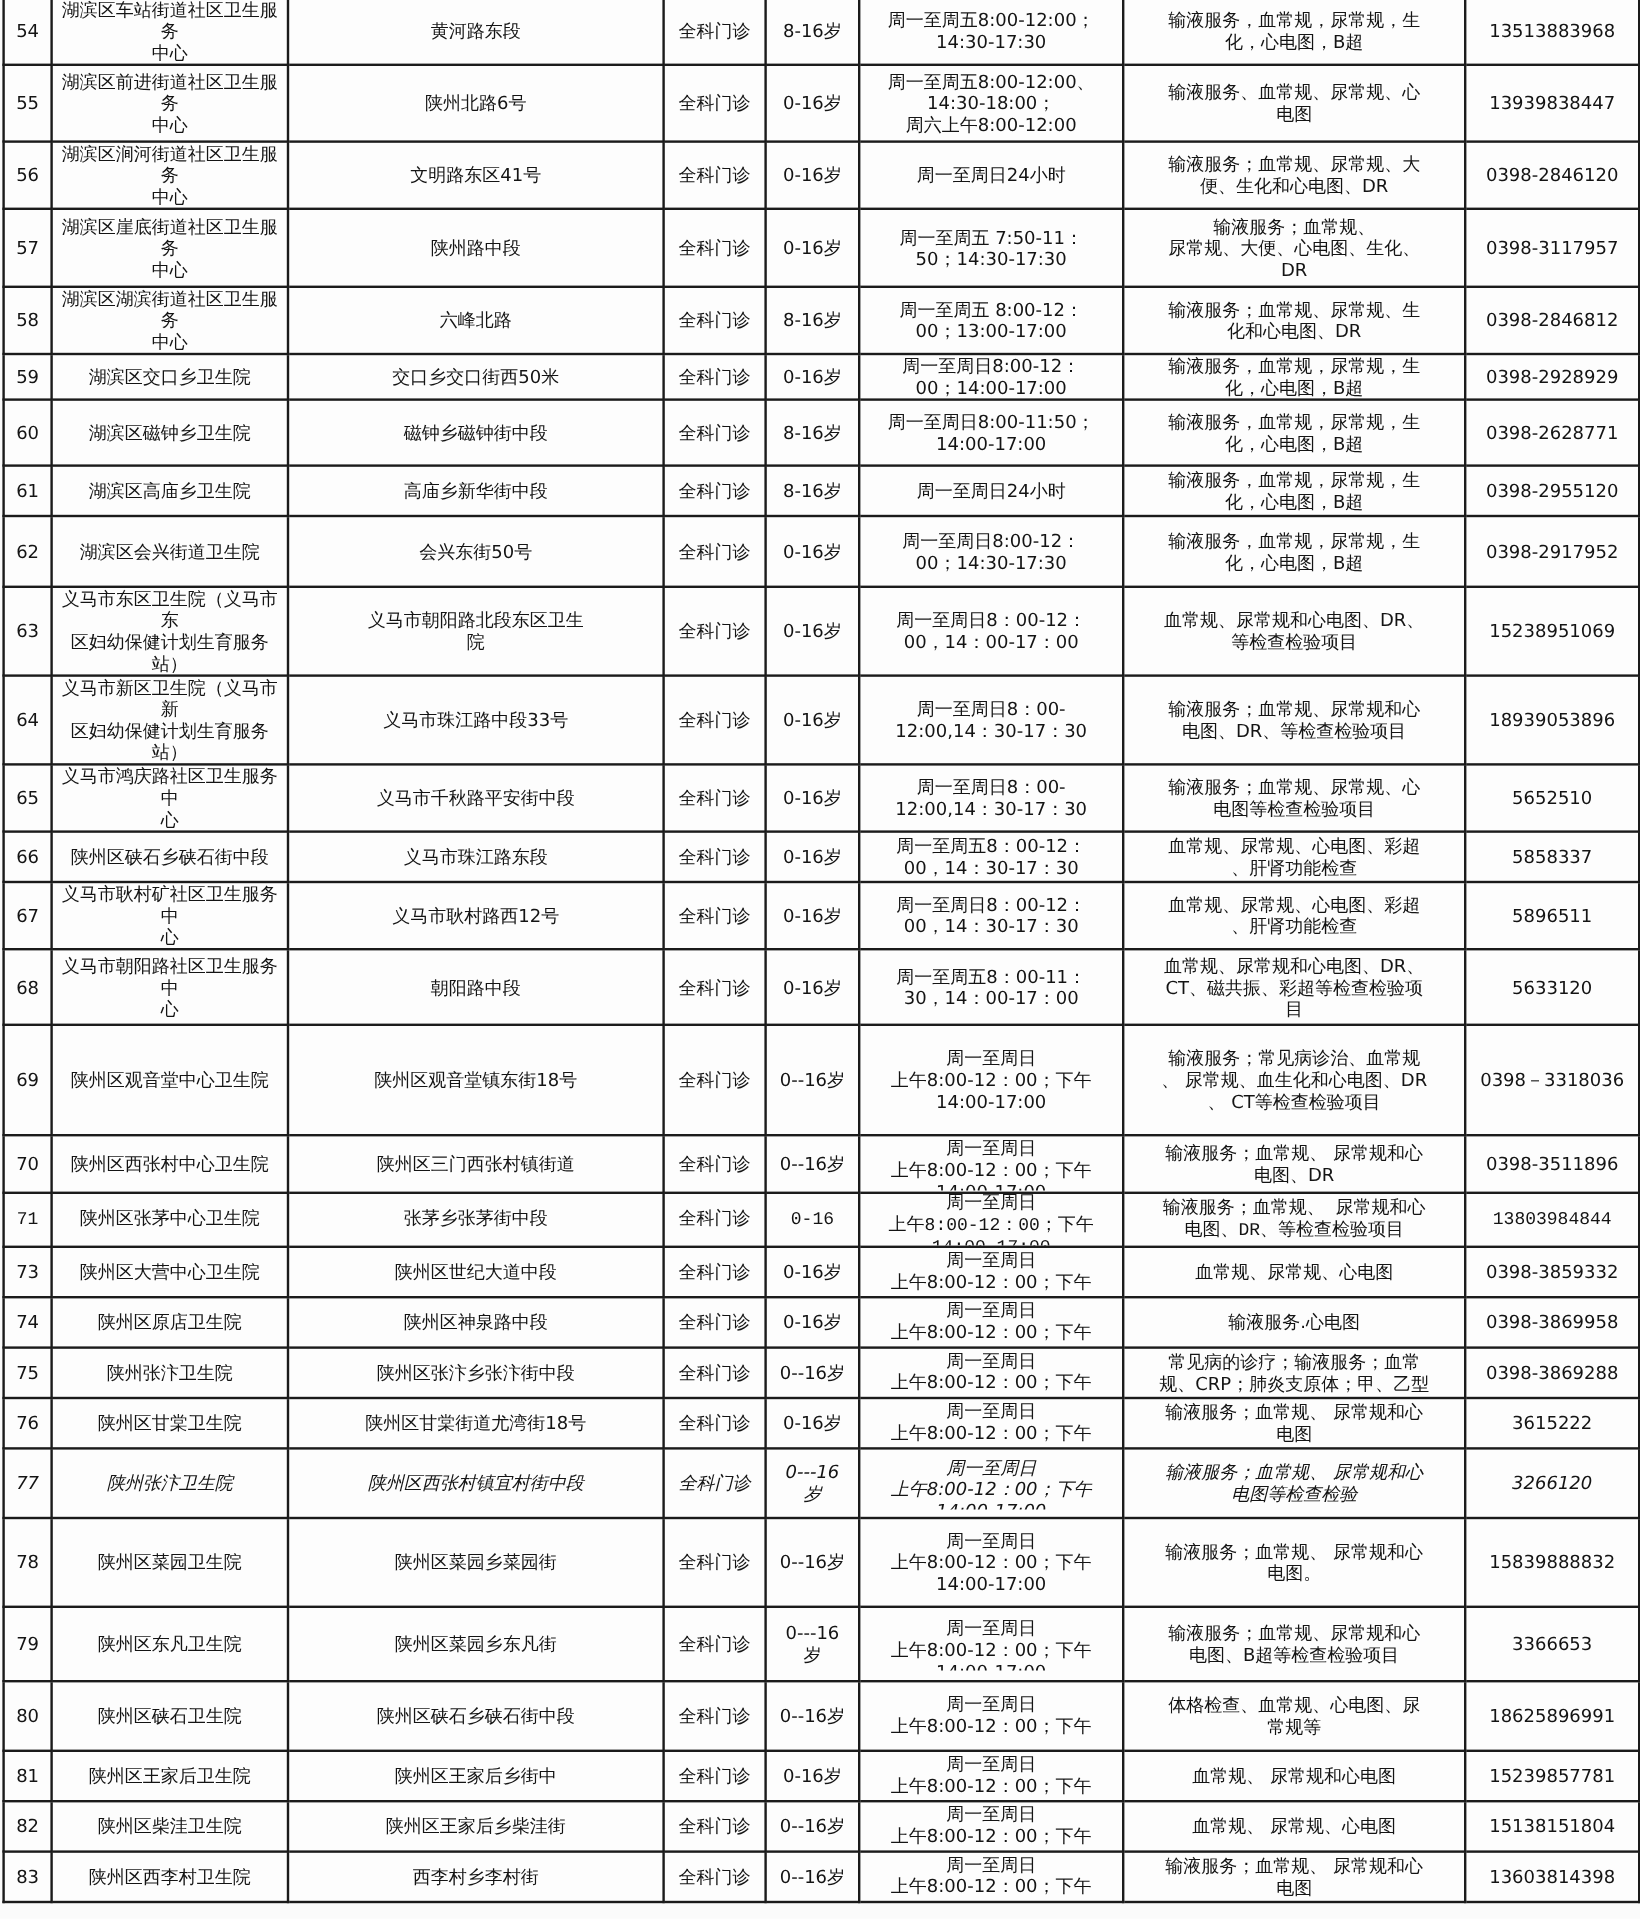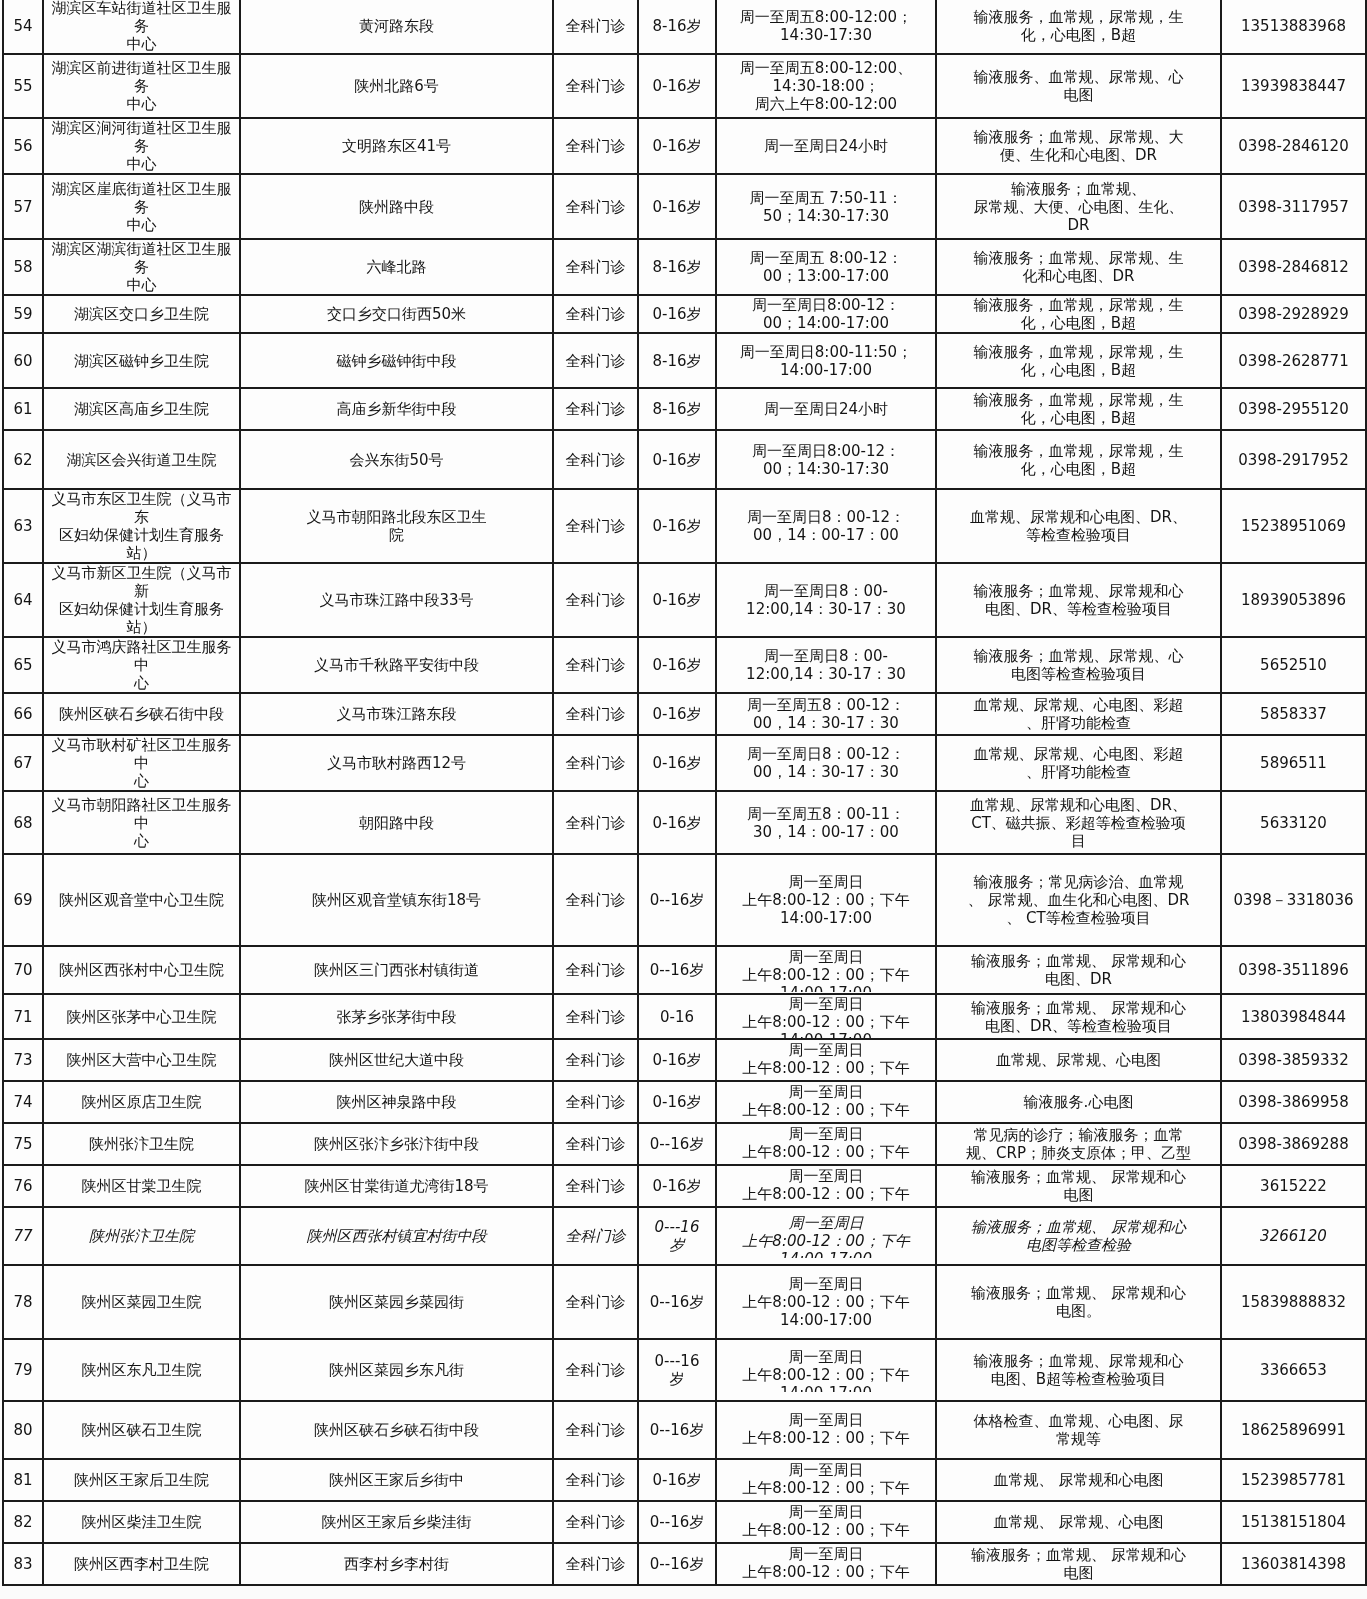--- a/index.html
+++ b/index.html
@@ -254,21 +254,21 @@
     <td class="c-address">陕州区三门西张村镇街道</td>
     <td class="c-dept">全科门诊</td>
     <td class="c-age">0--16岁</td>
     <td class="c-hours"><div class="hwrap hclip" style="height: 44px;">周一至周日
 上午8:00-12：00；下午
 14:00-17:00</div></td>
     <td class="c-services">输液服务；血常规、 尿常规和心
 电图、DR</td>
     <td class="c-phone">0398-3511896</td>
   </tr>
-        <tr style="height: 31px;">
+        <tr style="height: 31px; font-family: Liberation Mono, monospace;">
     <td class="c-no">71</td>
     <td class="c-name">陕州区张茅中心卫生院</td>
     <td class="c-address">张茅乡张茅街中段</td>
     <td class="c-dept">全科门诊</td>
     <td class="c-age">0-16</td>
     <td class="c-hours"><div class="hwrap hclip" style="height: 43px;">周一至周日
 上午8:00-12：00；下午
 14:00-17:00</div></td>
     <td class="c-services">输液服务；血常规、 尿常规和心
 电图、DR、等检查检验项目</td>

